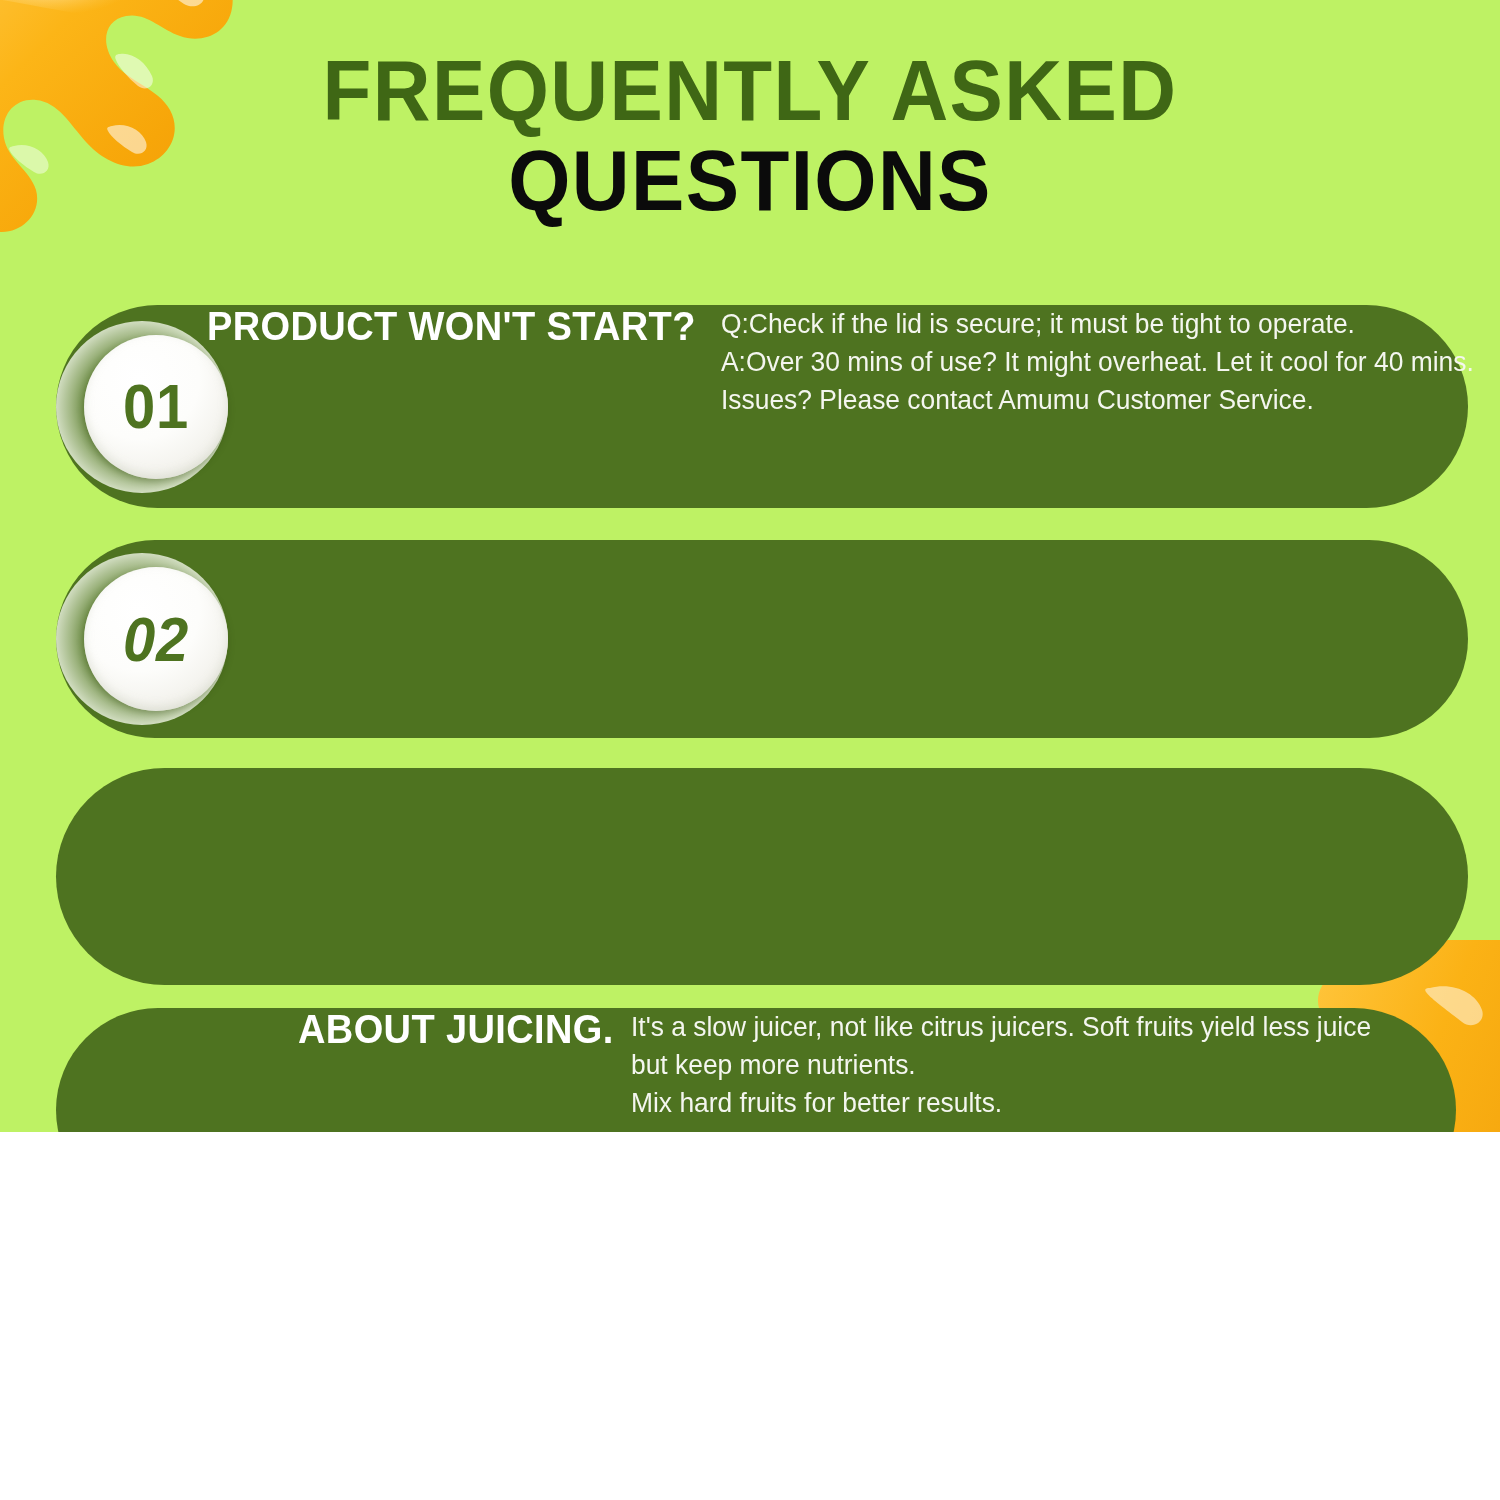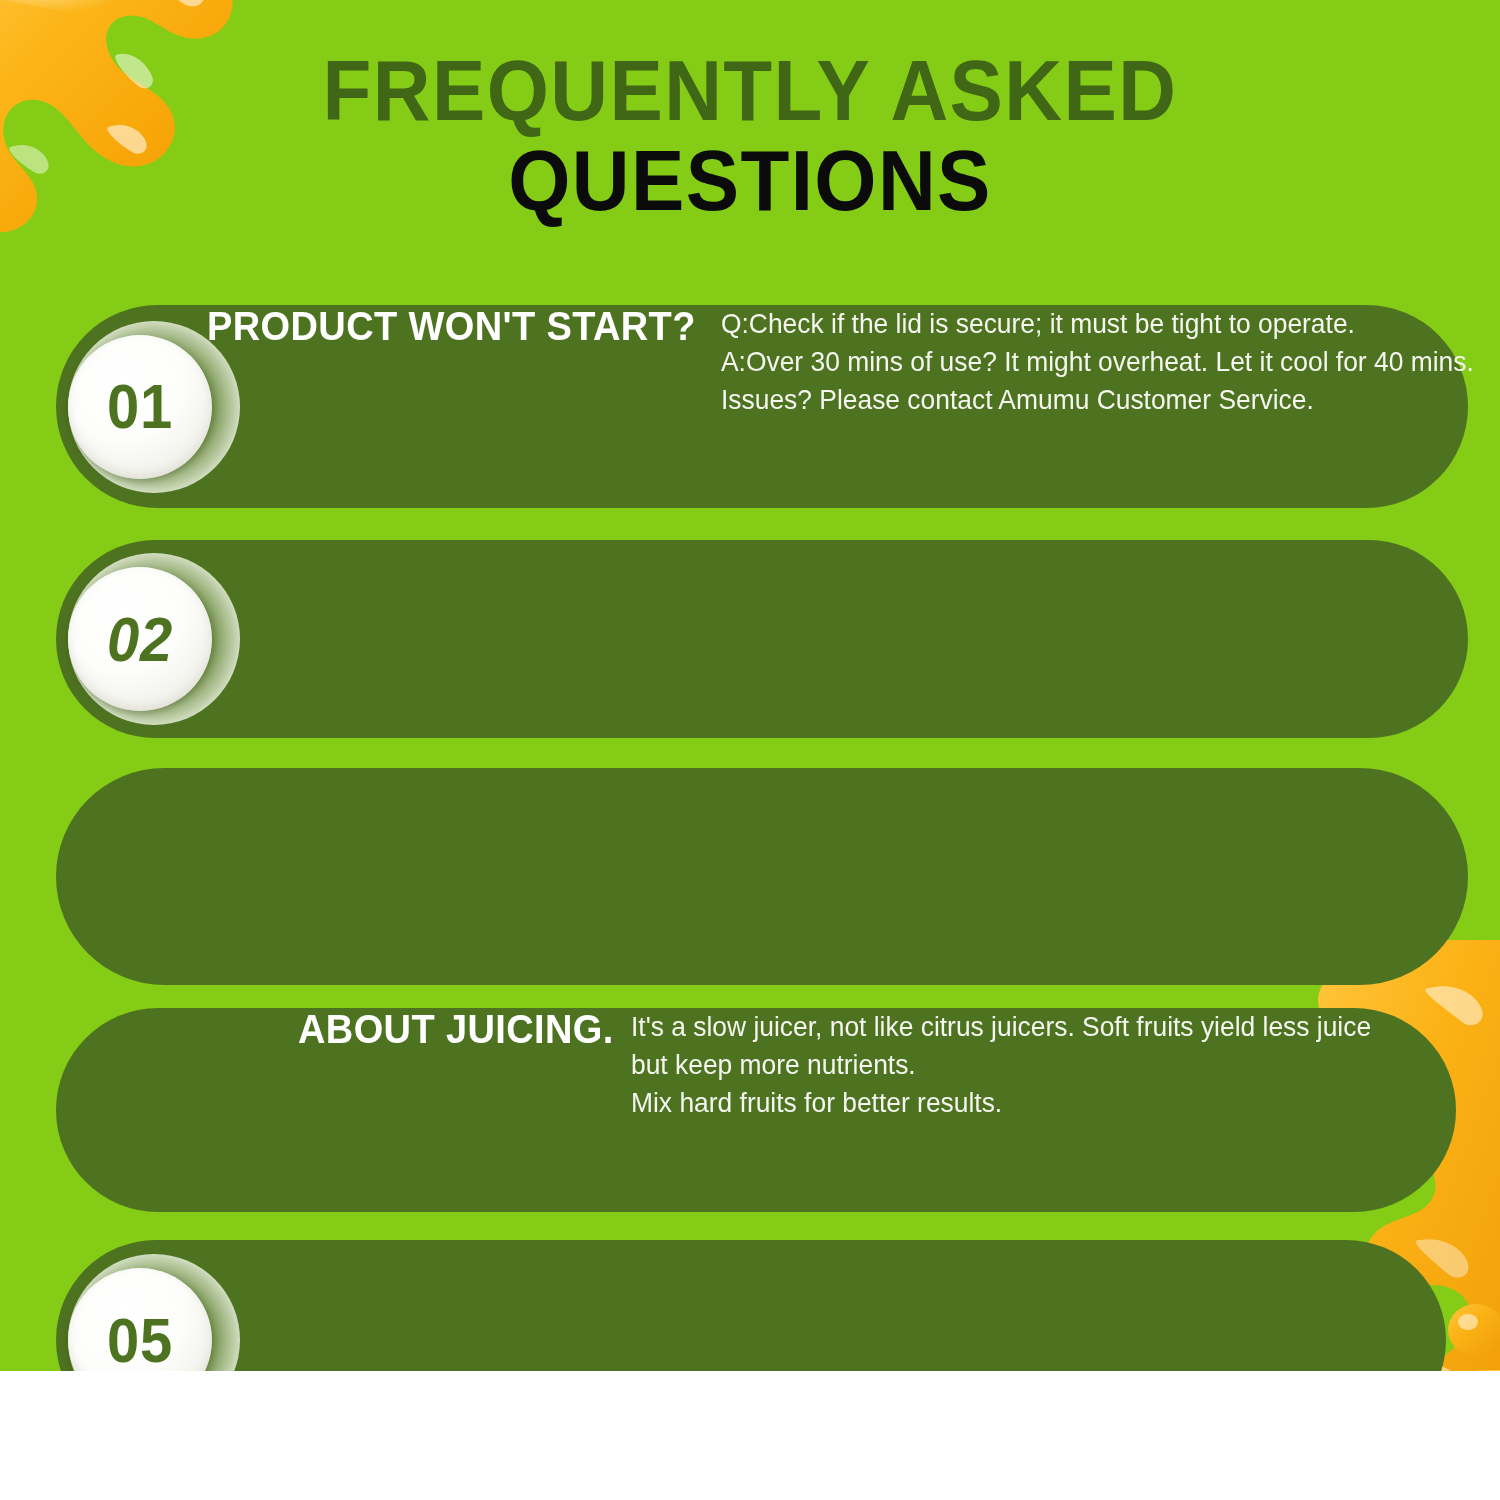--- a/index.html
+++ b/index.html
@@ -4,23 +4,23 @@
 <title>Frequently Asked Questions</title>
 <style>
   html, body {
     margin: 0;
     padding: 0;
     background: #ffffff;
   }
   #page {
     position: relative;
     width: 1500px;
-    height: 1371px;
+    height: 1132px;
     overflow: hidden;
-    background: #84cc16;
+    background: #bef264;
     font-family: "Liberation Sans", sans-serif;
     -webkit-font-smoothing: antialiased;
   }
 
   
   .splash-layer {
     position: absolute;
     inset: 0;
     pointer-events: none;
   }
@@ -70,34 +70,34 @@
     height: 1500px;
   }
   .faq-card {
     position: absolute;
     background: #4e7320;
     border-radius: 999px;
     box-sizing: border-box;
   }
   .faq-badge {
     position: absolute;
-    left: 12px;
+    left: 0px;
     top: 50%;
     transform: translateY(-50%);
     width: 172px;
     height: 172px;
     border-radius: 50%;
     background: radial-gradient(circle at 50% 50%,
                 rgba(255,255,255,0.0) 40%,
                 rgba(226,236,209,0.55) 58%,
                 rgba(238,244,228,0.85) 72%,
                 rgba(247,244,236,0.0) 84%);
     display: flex;
     align-items: center;
-    justify-content: flex-start;
+    justify-content: flex-end;
   }
   .faq-badge-inner {
     width: 144px;
     height: 144px;
     border-radius: 50%;
     background: radial-gradient(circle at 38% 30%,
                 #ffffff 0%, #fdfdfb 45%, #f1f0ea 78%, #e4e3db 100%);
     box-shadow: 0 3px 7px rgba(40,60,10,0.28),
                 inset 0 -4px 10px rgba(190,195,175,0.35);
     display: flex;

